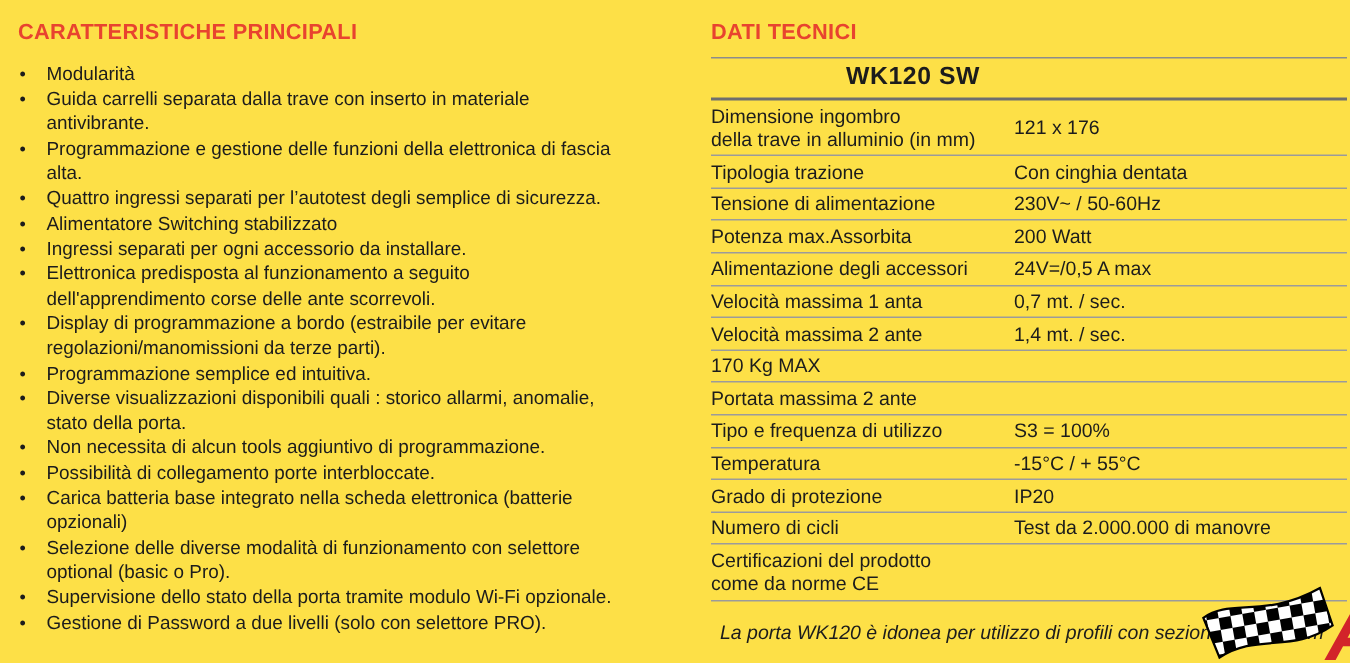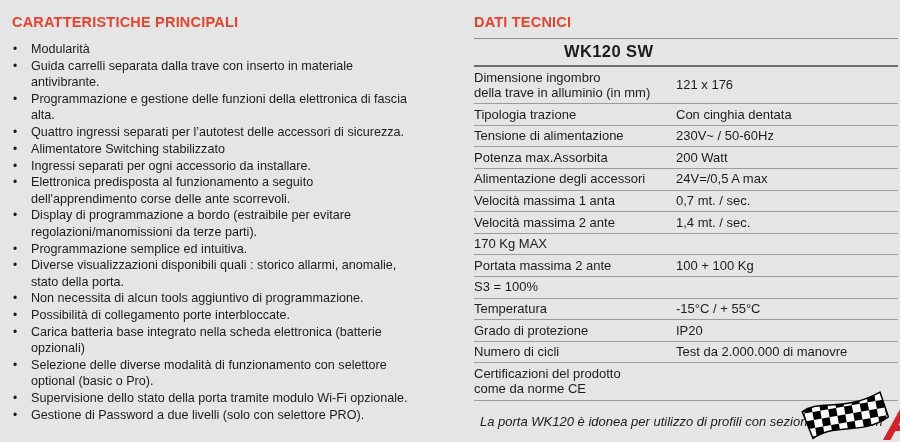--- a/index.html
+++ b/index.html
@@ -1,18 +1,18 @@
 <!DOCTYPE html>
 <html><head>
 <meta charset="utf-8">
 <style>
   * { margin:0; padding:0; box-sizing:border-box; }
   html,body { width:900px; height:442px; background:#ffffff; overflow:hidden;
     font-family:"Liberation Sans", sans-serif; color:#1c1c1c; }
-  .page { position:relative; width:900px; height:442px; background:#e5e5e5; }
+  .page { position:relative; width:900px; height:442px; background:#fde047; }
 
   
   .sec-title { font-size:14.5px; font-weight:bold; color:#e8432f; letter-spacing:.2px; }
 
   
   .left { position:absolute; left:12px; top:14px; width:446px; }
   .features { list-style:none; margin-top:11px; }
   .features li { position:relative; padding-left:19px; font-size:12.6px; line-height:16.3px;
     white-space:pre-line; margin-bottom:.5px; }
   .features li::before { content:"•"; position:absolute; left:1px; top:0; font-size:12px; }
@@ -37,21 +37,21 @@
 <div class="page">
 
   <div class="left">
     <div class="sec-title">CARATTERISTICHE PRINCIPALI</div>
     <ul class="features">
         <li>Modularità</li>
         <li>Guida carrelli separata dalla trave con inserto in materiale
 antivibrante.</li>
         <li>Programmazione e gestione delle funzioni della elettronica di fascia
 alta.</li>
-        <li>Quattro ingressi separati per l’autotest delle accessori di sicurezza.</li>
+        <li>Quattro ingressi separati per l’autotest degli semplice di sicurezza.</li>
         <li>Alimentatore Switching stabilizzato</li>
         <li>Ingressi separati per ogni accessorio da installare.</li>
         <li>Elettronica predisposta al funzionamento a seguito
 dell'apprendimento corse delle ante scorrevoli.</li>
         <li>Display di programmazione a bordo (estraibile per evitare
 regolazioni/manomissioni da terze parti).</li>
         <li>Programmazione semplice ed intuitiva.</li>
         <li>Diverse visualizzazioni disponibili quali : storico allarmi, anomalie,
 stato della porta.</li>
         <li>Non necessita di alcun tools aggiuntivo di programmazione.</li>
@@ -97,23 +97,23 @@
         </div>
         <div class="trow">
           <div class="tlabel">Velocità massima 2 ante</div>
           <div class="tvalue">1,4 mt. / sec.</div>
         </div>
         <div class="trow">
           <div class="tvalue">170 Kg MAX</div>
         </div>
         <div class="trow">
           <div class="tlabel">Portata massima 2 ante</div>
-          <div class="tvalue">100 + 100 Kg</div>
         </div>
         <div class="trow">
+          <div class="tlabel">Tipo e frequenza di utilizzo</div>
           <div class="tvalue">S3 = 100%</div>
         </div>
         <div class="trow">
           <div class="tlabel">Temperatura</div>
           <div class="tvalue">-15°C / + 55°C</div>
         </div>
         <div class="trow">
           <div class="tlabel">Grado di protezione</div>
           <div class="tvalue">IP20</div>
         </div>

